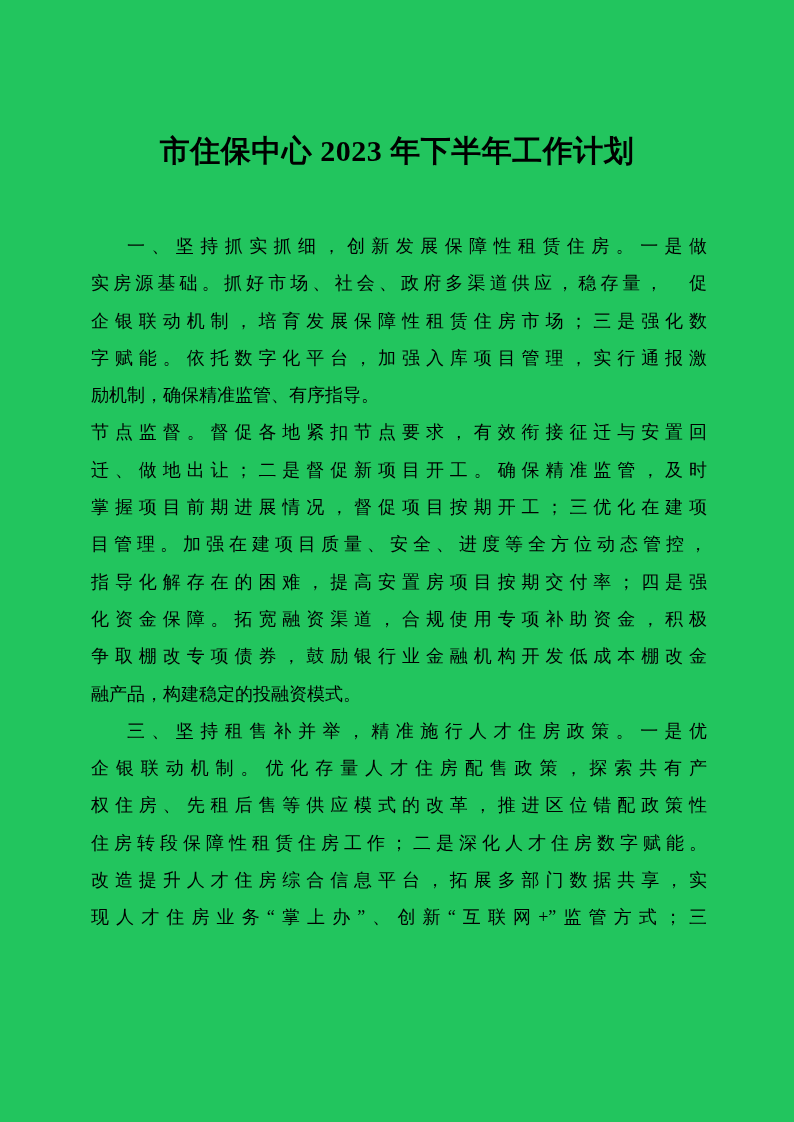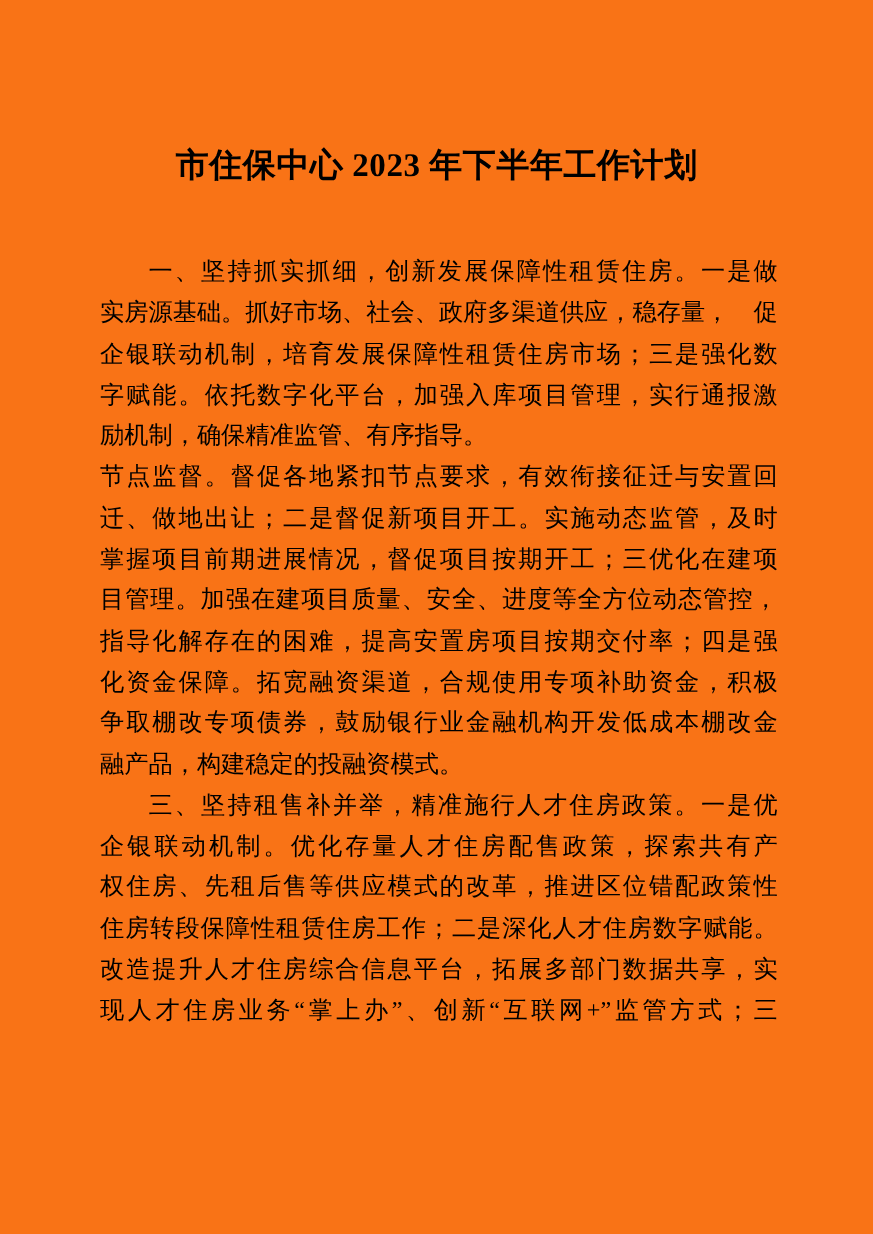--- a/index.html
+++ b/index.html
@@ -4,21 +4,21 @@
 <style>
   html, body {
     margin: 0;
     padding: 0;
     background: #ffffff;
   }
   .page {
     position: relative;
     width: 794px;
     height: 1122px;
-    background: #f97316;
+    background: #22c55e;
     overflow: hidden;
     font-family: "Liberation Serif", "DejaVu Serif", serif;
     color: #000000;
   }
   .doc-title {
     margin: 0;
     padding-top: 131px;
     text-align: center;
     font-size: 30px;
     line-height: 39px;
@@ -30,21 +30,21 @@
   .content {
     margin-top: 58px;
     margin-left: 91px;
     width: 616px;
   }
   .para {
     margin: 0;
     padding: 0;
   }
   .line {
-    font-size: 22px;
+    font-size: 18px;
     line-height: 37.3px;
     height: 37.3px;
     text-align: justify;
     text-align-last: justify;
     overflow: visible;
   }
   .line.first {
     text-indent: 2em;
   }
   .line.last {
@@ -64,21 +64,21 @@
     <div class="para">
       <div class="line first">一、坚持抓实抓细，创新发展保障性租赁住房。一是做</div>
       <div class="line">实房源基础。抓好市场、社会、政府多渠道供应，稳存量，　促</div>
       <div class="line">企银联动机制，培育发展保障性租赁住房市场；三是强化数</div>
       <div class="line">字赋能。依托数字化平台，加强入库项目管理，实行通报激</div>
       <div class="line last">励机制，确保精准监管、有序指导。</div>
     </div>
 
     <div class="para">
       <div class="line">节点监督。督促各地紧扣节点要求，有效衔接征迁与安置回</div>
-      <div class="line">迁、做地出让；二是督促新项目开工。实施动态监管，及时</div>
+      <div class="line">迁、做地出让；二是督促新项目开工。确保精准监管，及时</div>
       <div class="line">掌握项目前期进展情况，督促项目按期开工；三优化在建项</div>
       <div class="line">目管理。加强在建项目质量、安全、进度等全方位动态管控，</div>
       <div class="line">指导化解存在的困难，提高安置房项目按期交付率；四是强</div>
       <div class="line">化资金保障。拓宽融资渠道，合规使用专项补助资金，积极</div>
       <div class="line">争取棚改专项债券，鼓励银行业金融机构开发低成本棚改金</div>
       <div class="line last">融产品，构建稳定的投融资模式。</div>
     </div>
 
     <div class="para">
       <div class="line first">三、坚持租售补并举，精准施行人才住房政策。一是优</div>

